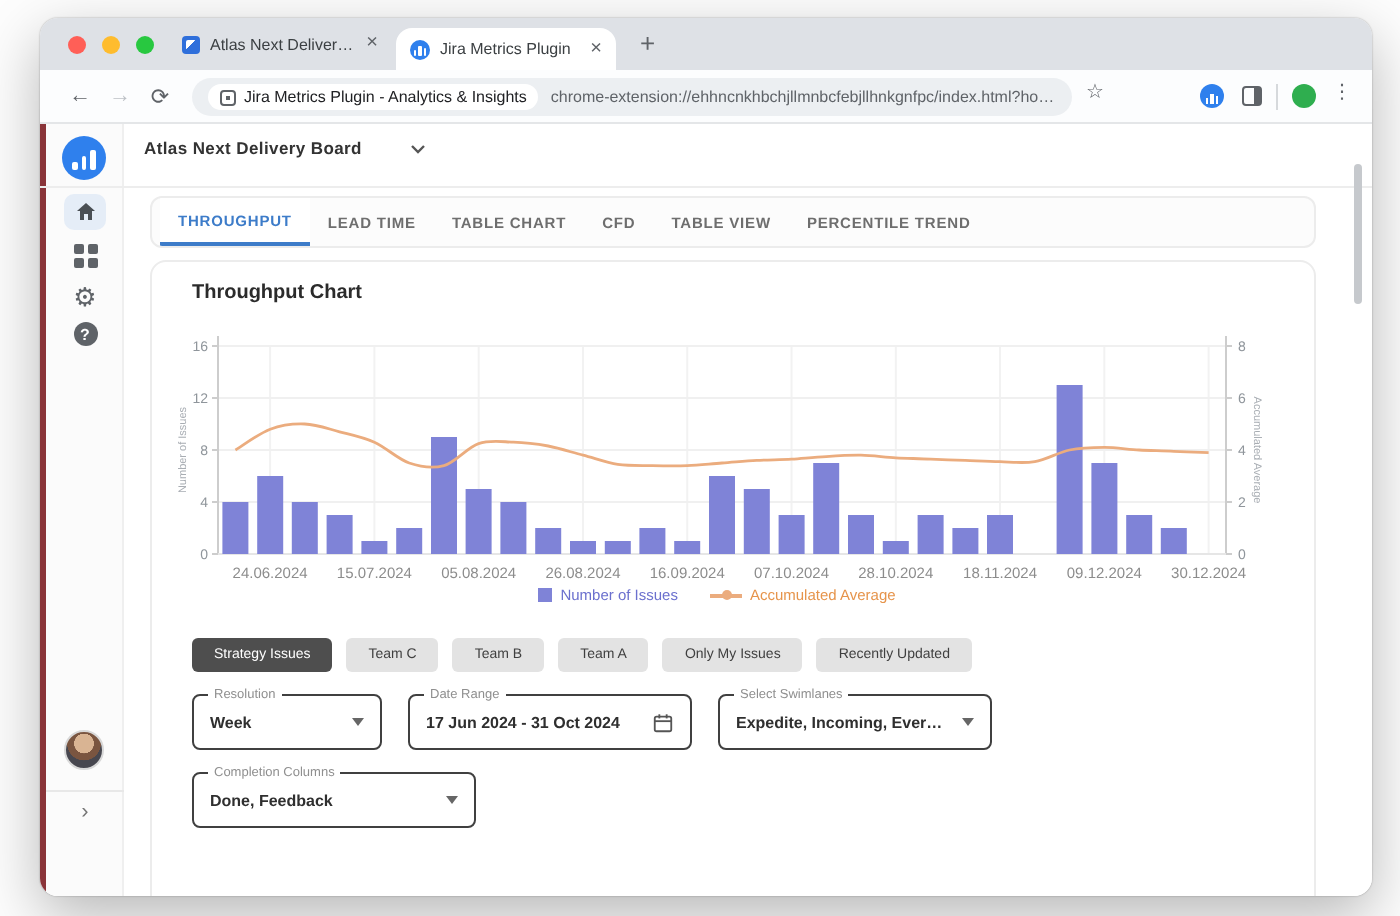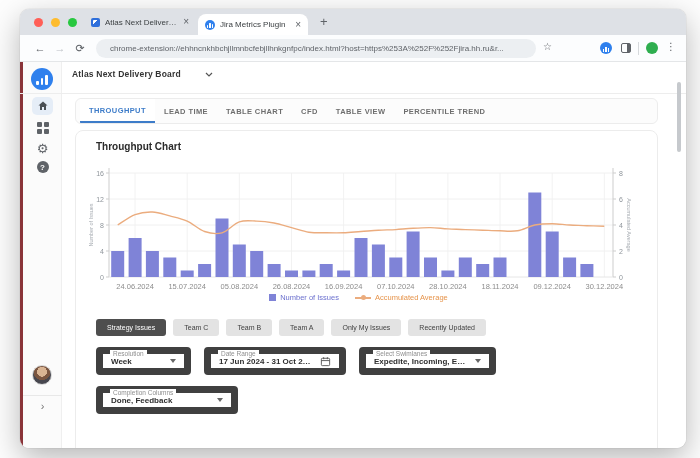--- a/index.html
+++ b/index.html
@@ -78,21 +78,21 @@
   #legend-bars-swatch { width:7px; height:7px; background:#7f83d7; }
   #legend-line-swatch { position:relative; width:16px; height:2px; background:#ebac7e; }
   #legend-line-swatch::after { content:""; position:absolute; left:6px; top:-1.5px; width:5px; height:5px; border-radius:50%; background:#ebac7e; }
   #legend-bars-label { color:#6b70ce; }
   #legend-line-label { color:#e6944b; }
 
   #filters { position:absolute; left:20px; top:188px; display:flex; gap:7px; }
   .chip { font-size:7px; padding:5px 11px; border-radius:3px; background:#e3e3e3; color:#3f3f3f; white-space:nowrap; }
   .chip.active { background:#4e4e4e; color:#fff; }
 
-  .field { position:absolute; height:28px; border:7px solid #404040; border-radius:4px; background:#fff; display:flex; align-items:center; padding:0 8px; }
+  .field { position:absolute; height:28px; border:1px solid #404040; border-radius:4px; background:#fff; display:flex; align-items:center; padding:0 8px; }
   .flabel { position:absolute; top:-4px; left:7px; background:#fff; padding:0 3px; font-size:6.5px; color:#8f8f8f; white-space:nowrap; }
   .fvalue { font-size:8px; font-weight:bold; color:#2f2f2f; white-space:nowrap; overflow:hidden; text-overflow:ellipsis; flex:1; }
   .fcaret { width:0; height:0; border-left:3.5px solid transparent; border-right:3.5px solid transparent; border-top:4px solid #666; flex:none; margin-left:6px; }
   #field-resolution { left:20px; top:216px; width:95px; }
   #field-daterange { left:128px; top:216px; width:142px; }
   #field-swimlanes { left:283px; top:216px; width:137px; }
   #field-completion { left:20px; top:255px; width:142px; }
 
   #page-scrollbar { position:absolute; left:657px; top:20px; width:4px; height:70px; background:#c6c9cd; border-radius:2px; }
 </style>
@@ -122,20 +122,24 @@
         <span class="tab-close">×</span>
       </div>
       <div id="new-tab-btn">+</div>
     </div>
 
     <div id="toolbar">
       <span class="navbtn" style="margin-left:10px">←</span>
       <span class="navbtn disabled">→</span>
       <span class="navbtn">⟳</span>
       <div id="addressbar">
+        <span id="ext-chip">
+          <span class="ext-chip-icon"></span>
+          <span id="chip-text">Jira Metrics Plugin - Analytics &amp; Insights</span>
+        </span>
         <span id="url-text">chrome-extension://ehhncnkhbchjllmnbcfebjllhnkgnfpc/index.html?host=https%253A%252F%252Fjira.hh.ru&amp;r...</span>
       </div>
       <span id="star-icon">☆</span>
       <span class="mini-ext-circle" id="ext-blue">
           <i style="height:3px"></i>
           <i style="height:5px"></i>
           <i style="height:4px"></i>
         </span>
       <span id="ext-panel"></span>
       <span id="toolbar-sep"></span>

